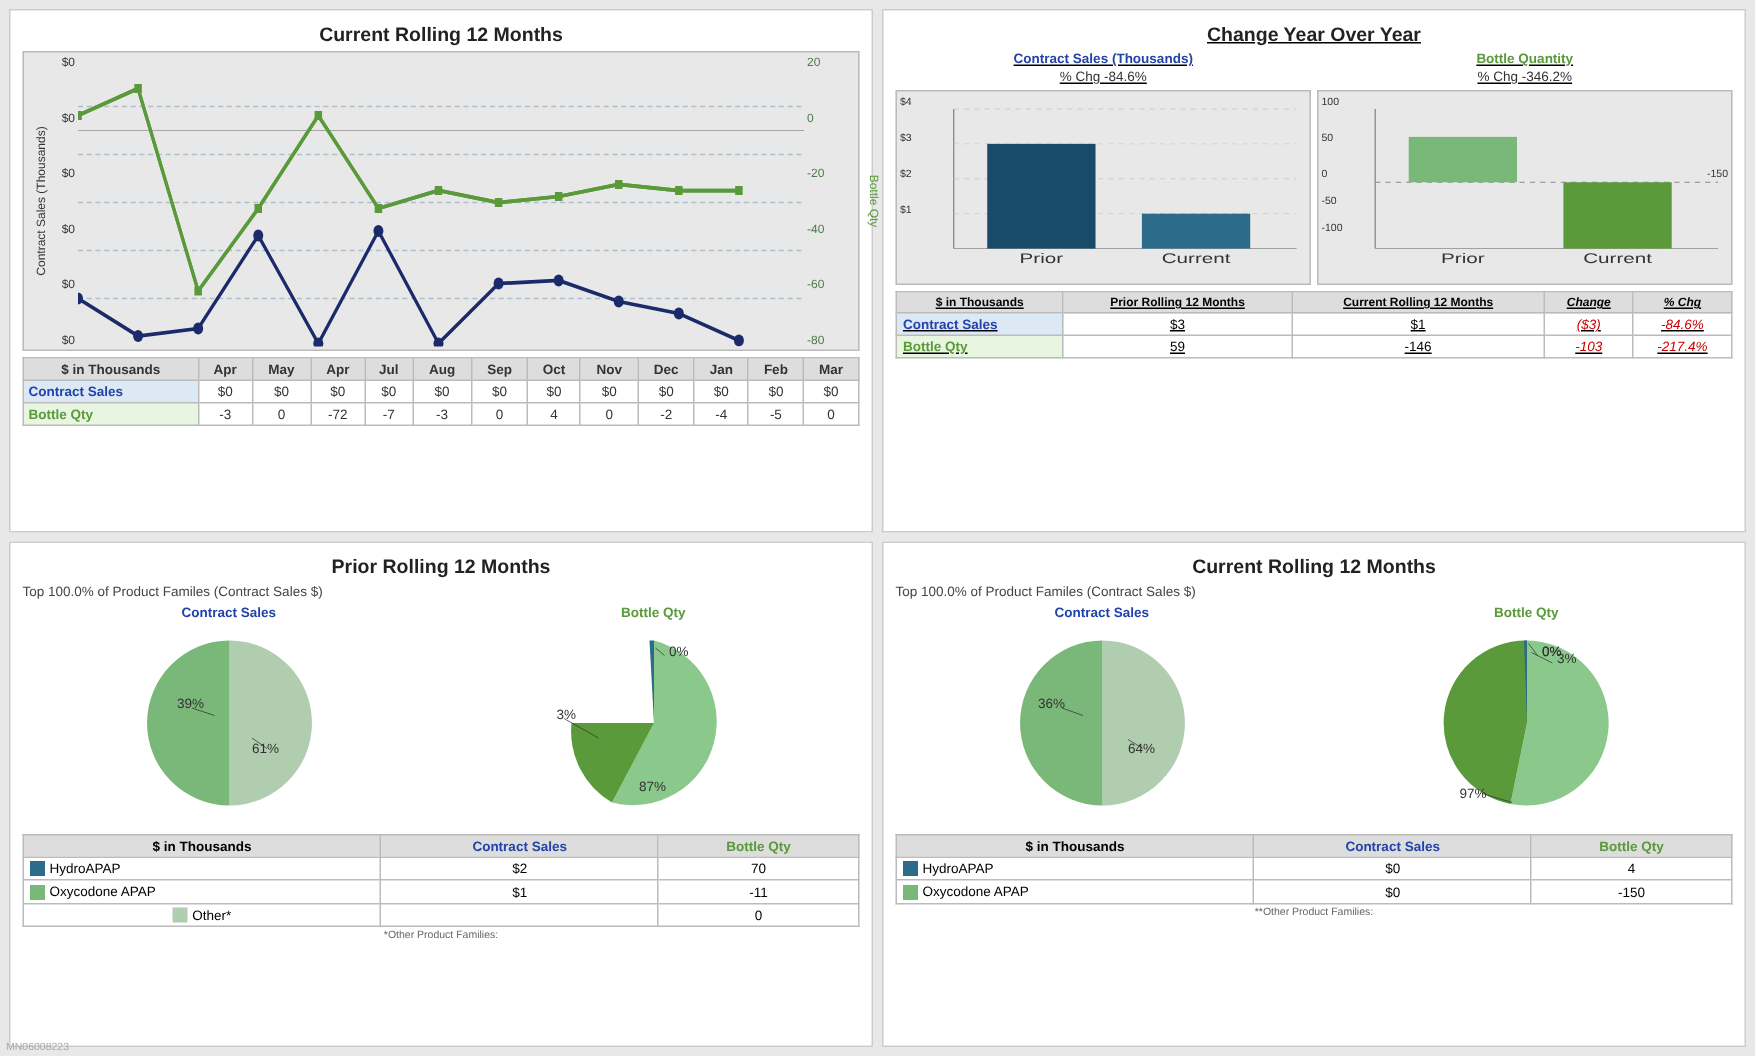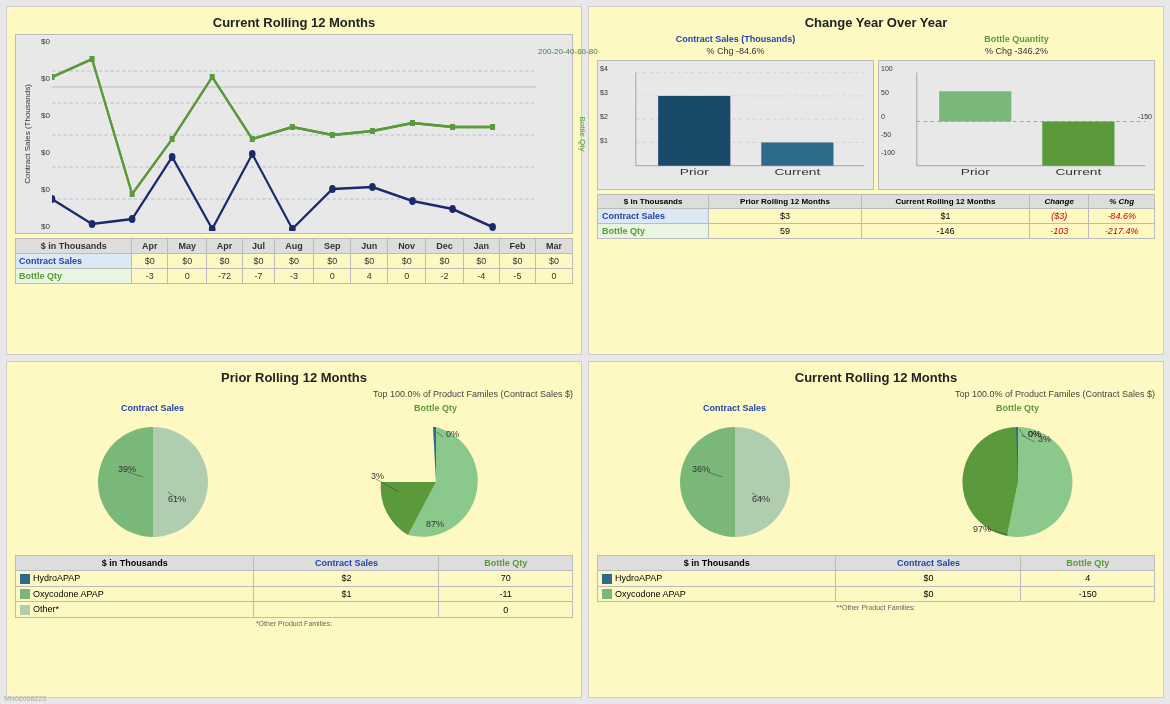--- a/index.html
+++ b/index.html
@@ -15,33 +15,33 @@
       width: 1170px;
       min-height: 704px;
       background: #e8e8e8;
       padding: 6px;
       display: grid;
       grid-template-columns: 1fr 1fr;
       grid-template-rows: auto auto;
       gap: 6px;
     }
     .panel {
-      background: #fef9c3;
+      background: #ffffff;
       border: 1px solid #ccc;
       padding: 8px;
     }
     .panel-title {
       text-align: center;
       font-size: 13px;
       font-weight: bold;
       color: #222;
       margin-bottom: 4px;
     }
     .panel-subtitle {
-      text-align: right;
+      text-align: left;
       font-size: 9px;
       color: #444;
       margin-bottom: 4px;
     }
 
     
     .top-left {
       grid-column: 1;
       grid-row: 1;
     }
@@ -62,25 +62,25 @@
       flex-direction: column;
       justify-content: space-between;
       padding: 2px 2px;
       font-size: 8px;
       color: #333;
       text-align: right;
     }
     .y-axis-right {
       position: absolute;
       right: 0;
-      top: 10px;
+      top: 0;
       bottom: 0;
       width: 36px;
       display: flex;
-      flex-direction: row;
+      flex-direction: column;
       justify-content: space-between;
       padding: 2px 2px;
       font-size: 8px;
       color: #4a7a4a;
     }
     .data-table {
       width: 100%;
       border-collapse: collapse;
       font-size: 9px;
     }
@@ -95,20 +95,21 @@
     }
     .contract-sales-row td { color: #333; }
     .bottle-qty-row td { color: #333; }
     .row-label-contract { color: #2244aa; font-weight: bold; }
     .row-label-bottle { color: #5a9a3a; font-weight: bold; }
 
     
     .top-right {
       grid-column: 2;
       grid-row: 1;
+      text-decoration: underline;
     }
     .yoy-content {
       display: flex;
       gap: 4px;
     }
     .yoy-left, .yoy-right {
       flex: 1;
     }
     .yoy-section-title {
       font-size: 9px;
@@ -294,21 +295,21 @@
       <table class="data-table">
         <thead>
           <tr>
             <th>$ in Thousands</th>
             <th>Apr</th>
             <th>May</th>
             <th>Apr</th>
             <th>Jul</th>
             <th>Aug</th>
             <th>Sep</th>
-            <th>Jun</th>
+            <th>Oct</th>
             <th>Nov</th>
             <th>Dec</th>
             <th>Jan</th>
             <th>Feb</th>
             <th>Mar</th>
           </tr>
         </thead>
         <tbody>
           <tr class="contract-sales-row">
             <td style="text-align:left;background:#dde8f5;"><span class="row-label-contract">Contract Sales</span></td>
@@ -480,21 +481,21 @@
           <td style="text-align:left;"><span class="color-swatch swatch-dark"></span><span>HydroAPAP</span></td>
           <td>$2</td>
           <td>70</td>
         </tr>
         <tr>
           <td style="text-align:left;"><span class="color-swatch swatch-mid"></span><span>Oxycodone APAP</span></td>
           <td>$1</td>
           <td>-11</td>
         </tr>
         <tr>
-          <td style="text-align:left;"><span class="color-swatch swatch-light"></span><span>Other*</span></td>
+          <td style="text-align:center;"><span class="color-swatch swatch-light"></span><span>Other*</span></td>
           <td></td>
           <td>0</td>
         </tr>
       </tbody>
     </table>
     <div class="footer-note">*Other Product Families:</div>
   </div>
 
   <div class="panel bottom-right">
     <div class="panel-title">Current Rolling 12 Months</div>

